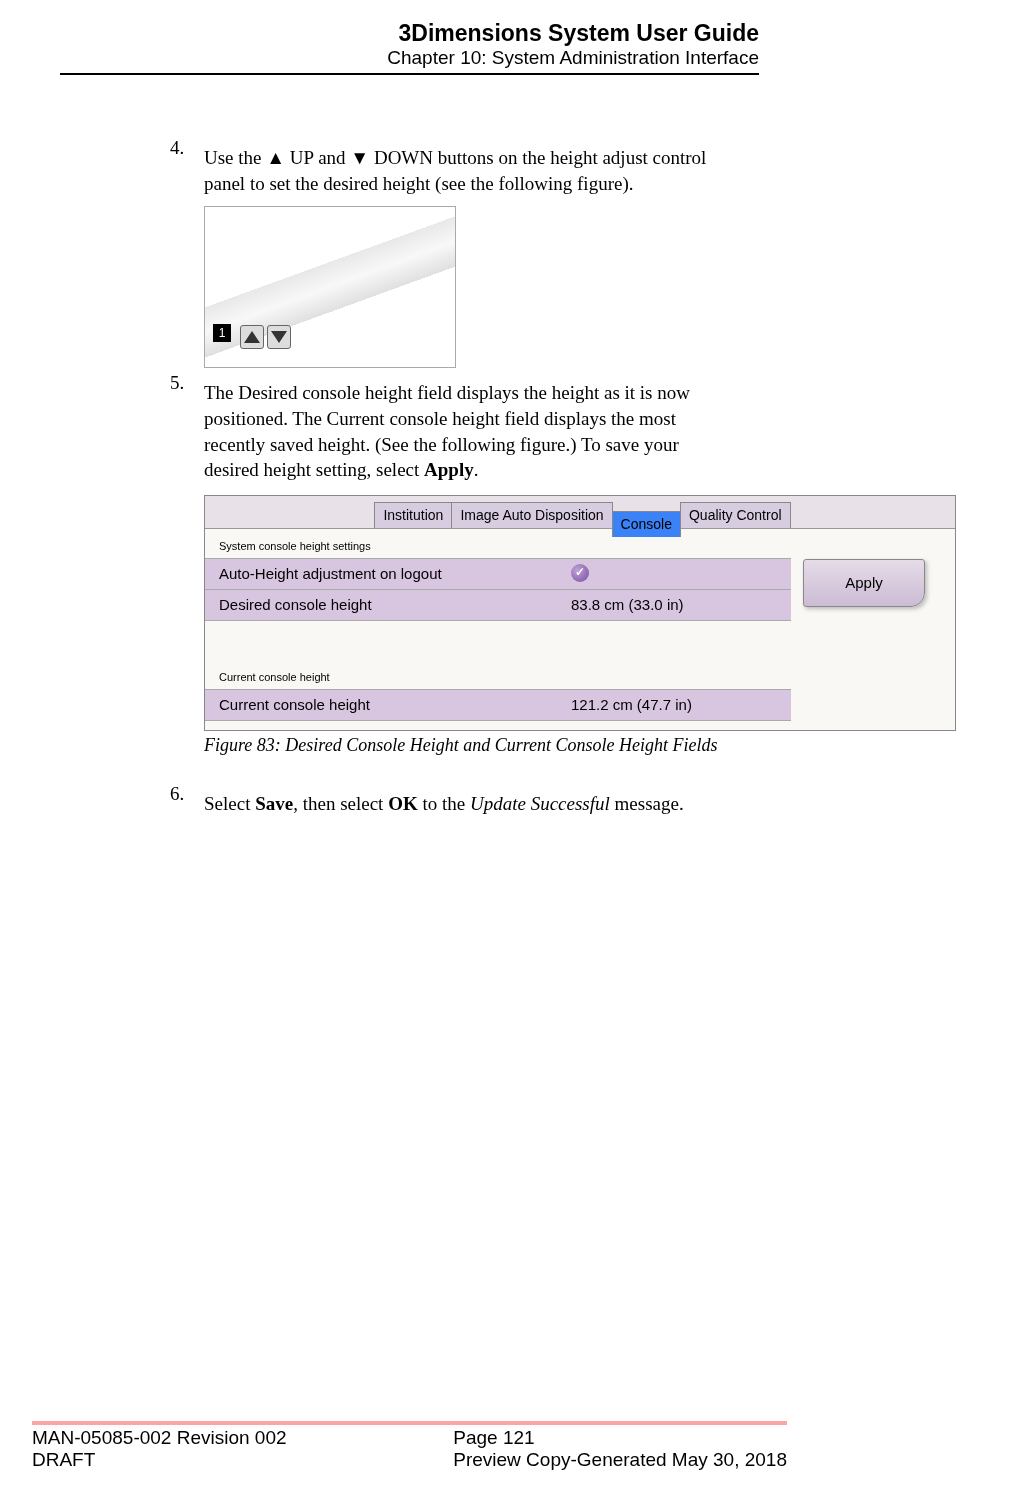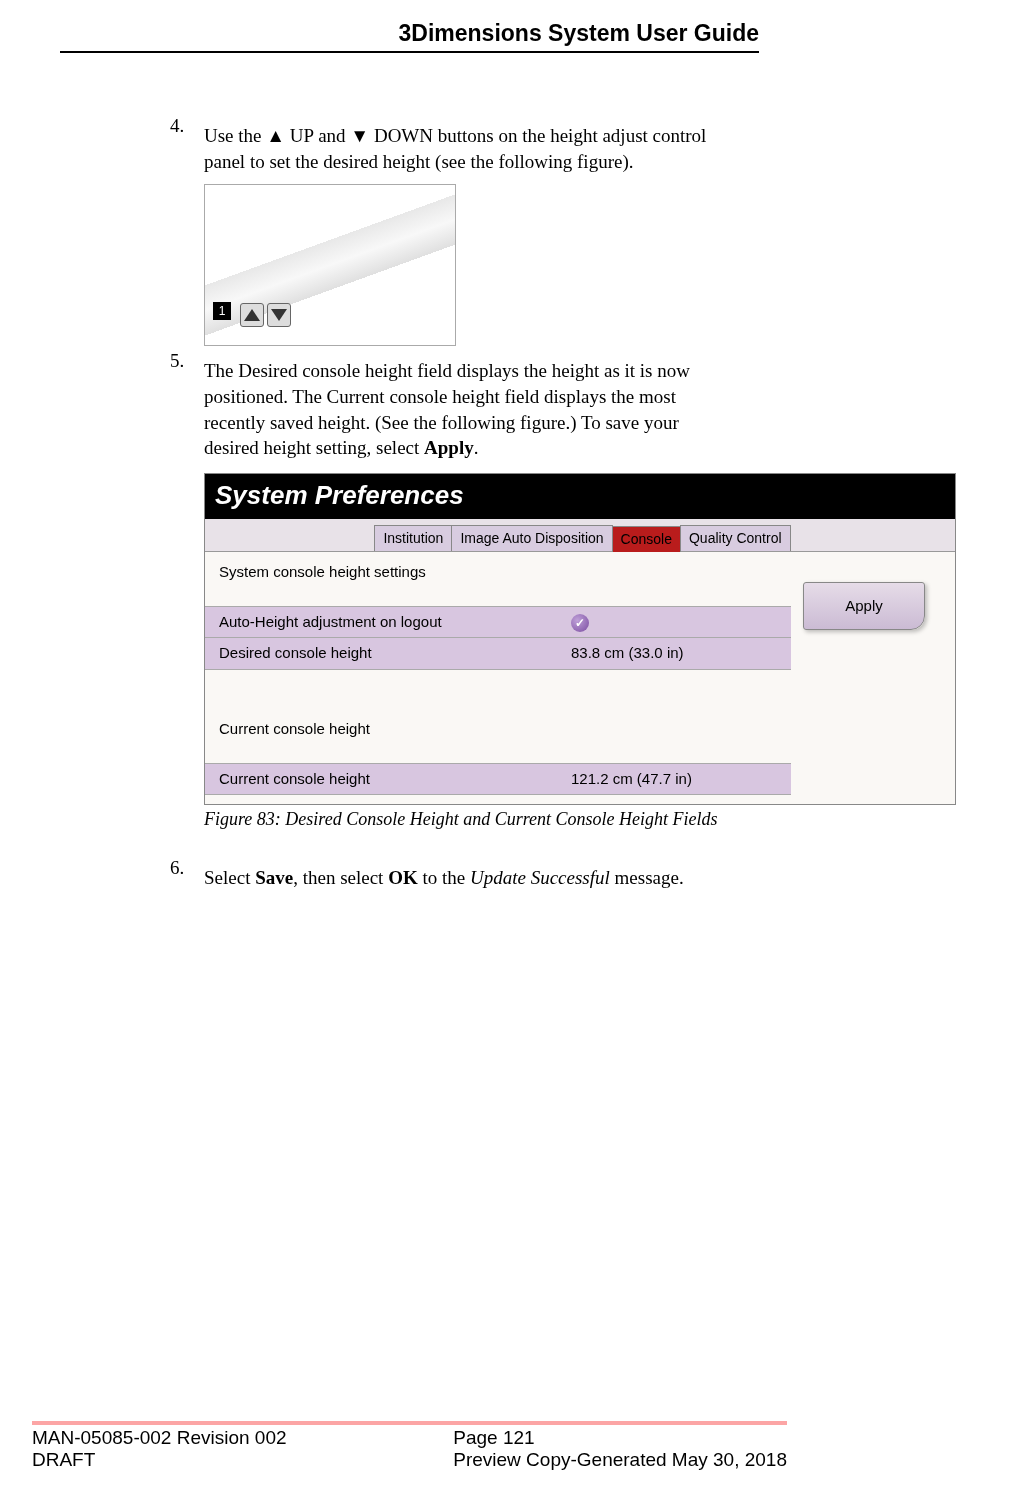--- a/index.html
+++ b/index.html
@@ -135,43 +135,43 @@
   }
   .fig83-tab {
     background: #d8cce0;
     border: 1px solid #888;
     border-bottom: none;
     padding: 3px 8px;
     font-size: 14px;
     margin-right: -1px;
   }
   .fig83-tab.active {
-    background: #b91c1c;
+    background: #3b82f6;
     font-weight: normal;
     position: relative;
-    top: 1px;
+    top: 9px;
   }
   .fig83-body {
     display: flex;
     align-items: flex-start;
   }
   .fig83-left {
     flex: 1;
   }
   .group-title {
-    padding: 10px 14px 24px 14px;
-    font-size: 15px;
+    padding: 10px 14px 4px 14px;
+    font-size: 11px;
   }
   .field-row {
     display: flex;
     background: #d8c6e0;
     border-top: 1px solid #aaa;
     border-bottom: 1px solid #aaa;
     padding: 5px 10px 5px 14px;
-    align-items: flex-end;
+    align-items: flex-start;
     margin-bottom: -1px;
   }
   .field-label { flex: 1; }
   .field-val { width: 210px; }
   .check {
     width: 18px; height: 18px;
     border-radius: 50%;
     background: radial-gradient(circle at 35% 35%, #bfa0d8, #7a4ca0);
     display: flex; align-items: center; justify-content: center;
     color: #fff; font-weight: bold; font-size: 12px;
@@ -208,20 +208,21 @@
   .footer-col-left { text-align: left; }
   .footer-col-right { text-align: left; }
 </style>
 </head>
 <body>
 
 <div class="page">
 
   <div class="header">
     <div class="header-title">3Dimensions System User Guide</div>
+    <div class="header-sub">Chapter 10: System Administration Interface</div>
   </div>
 
   <div class="content">
 
     <div class="step">
       <div class="step-num">4.</div>
       <div class="step-text">
         <span>Use the </span><span>▲</span><span> UP and </span><span>▼</span><span> DOWN buttons on the height adjust control panel to set the desired height (see the following figure).</span>
       </div>
     </div>
@@ -241,21 +242,20 @@
     </div>
 
     <div class="step">
       <div class="step-num">5.</div>
       <div class="step-text">
         <span>The Desired console height field displays the height as it is now positioned. The Current console height field displays the most recently saved height. (See the following figure.) To save your desired height setting, select </span><b>Apply</b><span>.</span>
       </div>
     </div>
 
     <div class="fig83">
-      <div class="fig83-title">System Preferences</div>
       <div class="fig83-tabs">
         <div class="fig83-tab">Institution</div>
         <div class="fig83-tab">Image Auto Disposition</div>
         <div class="fig83-tab active">Console</div>
         <div class="fig83-tab">Quality Control</div>
       </div>
       <div class="fig83-body">
         <div class="fig83-left">
           <div class="group-title">System console height settings</div>
           <div class="field-row">

